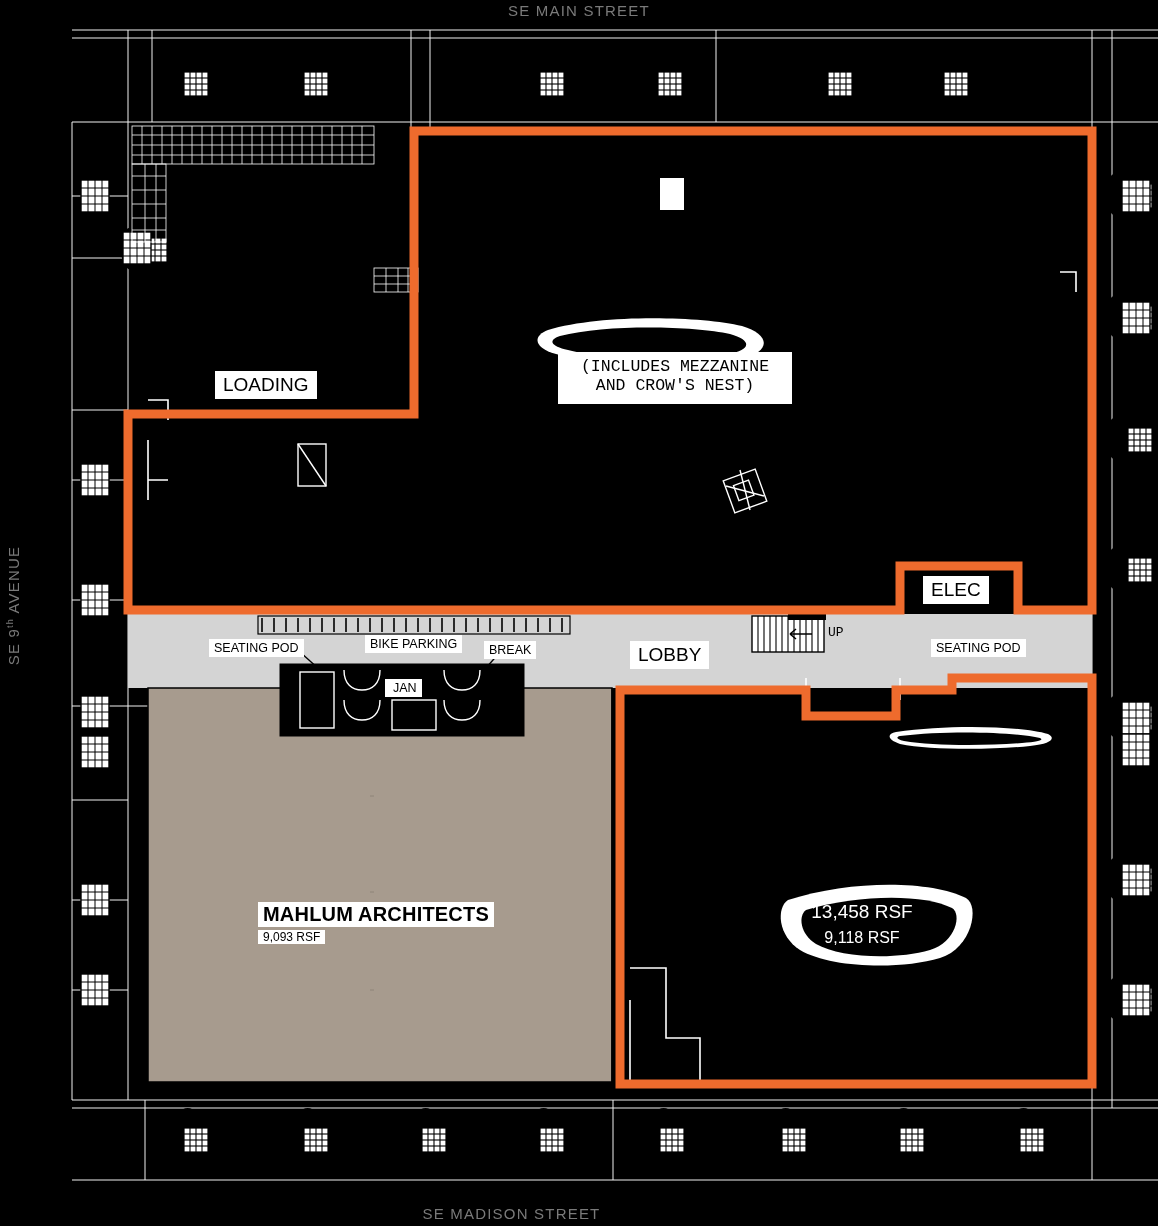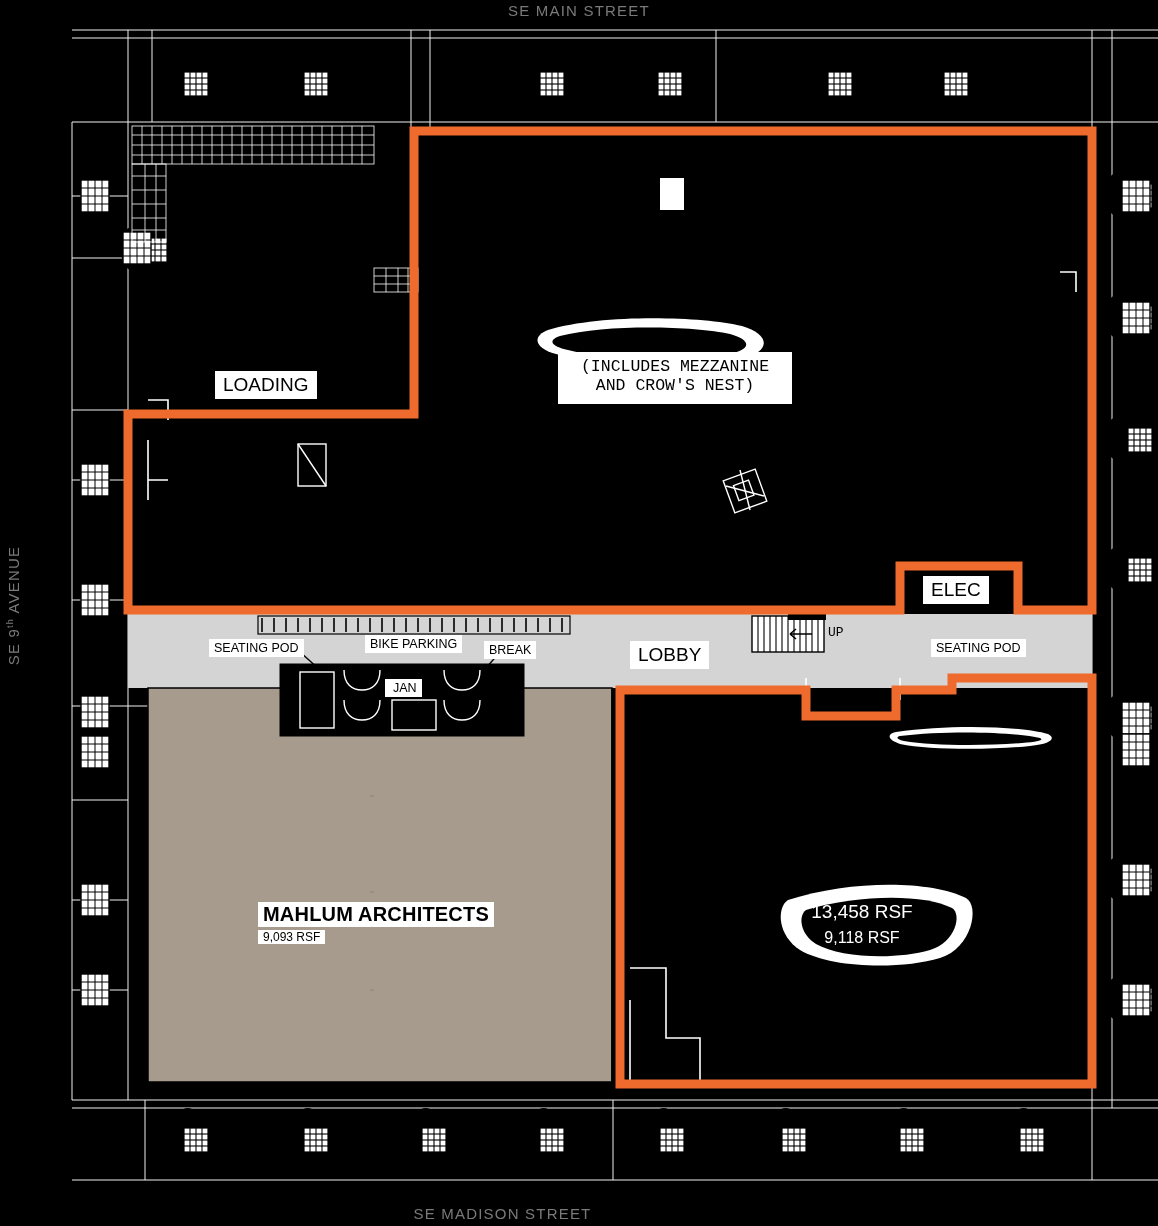--- a/index.html
+++ b/index.html
@@ -26,21 +26,21 @@
   
   .street-label {
     position: absolute;
     font-size: 15px;
     letter-spacing: 1.2px;
     color: #7a7a7a;
     font-weight: 400;
     white-space: nowrap;
   }
   #street-main { left: 0; top: 2px; width: 1158px; text-align: center; }
-  #street-madison { left: 0; bottom: 4px; width: 1005px; text-align: center; }
+  #street-madison { left: 0; bottom: 4px; width: 1005px; text-align: center; padding-left: 9px; }
   #street-9th {
     left: -57px;
     top: 597px;
     width: 140px;
     text-align: center;
     transform: rotate(-90deg);
   }
   .street-label sup { font-size: 9px; vertical-align: super; }
 
   

